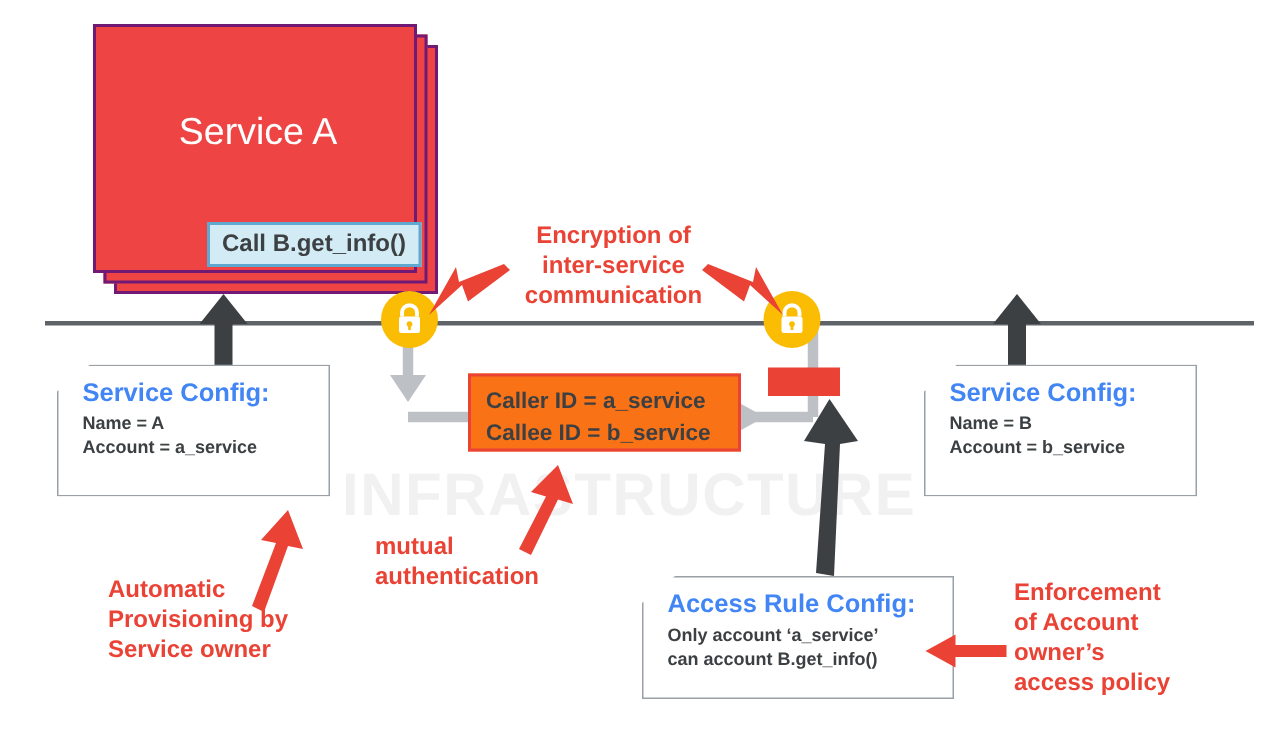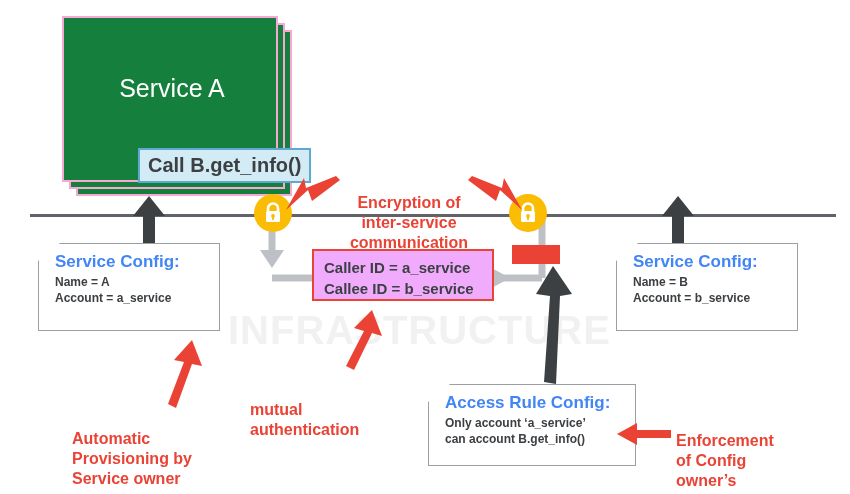--- a/index.html
+++ b/index.html
@@ -13,52 +13,52 @@
     left:228px;top:308px;width:400px;
     font-size:40px;font-weight:700;letter-spacing:1px;
     color:#f1f1f1;white-space:nowrap;
   }
 
   
   .infra-line{left:30px;top:214px;width:806px;height:3px;background:#5f6368;}
 
   
   .svc-stack{width:230px;height:180px;}
-  .svc-layer{position:absolute;background:#15803d;border:2px solid #f9a8d4;box-sizing:border-box;}
+  .svc-layer{position:absolute;background:#ef4444;border:2px solid #701a75;box-sizing:border-box;}
   .svc-l3{left:14px;top:14px;width:216px;height:166px;}
   .svc-l2{left:7px;top:7px;width:216px;height:166px;}
   .svc-l1{left:0px;top:0px;width:216px;height:166px;}
   .svc-title{
     position:absolute;left:0;top:56px;width:216px;text-align:center;
     color:#ffffff;font-size:25px;font-weight:400;
   }
   .svc-chip{
     position:absolute;background:#d2ebf5;border:2px solid #5fa8d0;
-    box-sizing:border-box;color:#3c4043;font-size:20px;font-weight:700;
+    box-sizing:border-box;color:#3c4043;font-size:16px;font-weight:700;
     padding:4px 8px;white-space:nowrap;
   }
 
   
   .cfg{
     background:#ffffff;border:1px solid #9aa0a6;box-sizing:border-box;
     padding:8px 10px 8px 16px;
     clip-path:polygon(22px 0, 100% 0, 100% 100%, 0 100%, 0 18px);
   }
   .cfg-title{color:#4285f4;font-size:17px;font-weight:700;margin-bottom:2px;}
   .cfg-line{color:#3c4043;font-size:12px;font-weight:700;line-height:1.35;white-space:nowrap;}
 
   
   .packet{
-    background:#f0abfc;border:2px solid #ea4335;box-sizing:border-box;
+    background:#f97316;border:2px solid #ea4335;box-sizing:border-box;
     padding:6px 10px;
   }
   .packet-line{color:#3c4043;font-size:15px;font-weight:700;line-height:1.4;white-space:nowrap;}
 
   
-  .note{color:#ea4335;font-size:16px;font-weight:700;line-height:1.25;margin-top:45px;}
+  .note{color:#ea4335;font-size:16px;font-weight:700;line-height:1.25;}
   .note.center{text-align:center;}
 
   
   .lock{width:38px;height:38px;border-radius:50%;background:#fbbc04;
         display:flex;align-items:center;justify-content:center;}
 
   
   .block-bar{background:#ea4335;}
 
   svg{display:block;overflow:visible;}
@@ -199,18 +199,18 @@
 
   <svg class="abs" style="left:617px;top:422px;" width="54" height="24">
     <g fill="#ea4335">
       <rect x="16" y="8" width="38" height="8"></rect>
       <polygon points="0,12 20,1 20,23"></polygon>
     </g>
   </svg>
 
   <div class="abs note" style="left:676px;top:386px;width:160px;">
     <div>Enforcement</div>
-    <div>of Config</div>
+    <div>of Account</div>
     <div>owner’s</div>
     <div>access policy</div>
   </div>
 
 </div>
 
 </body></html>

